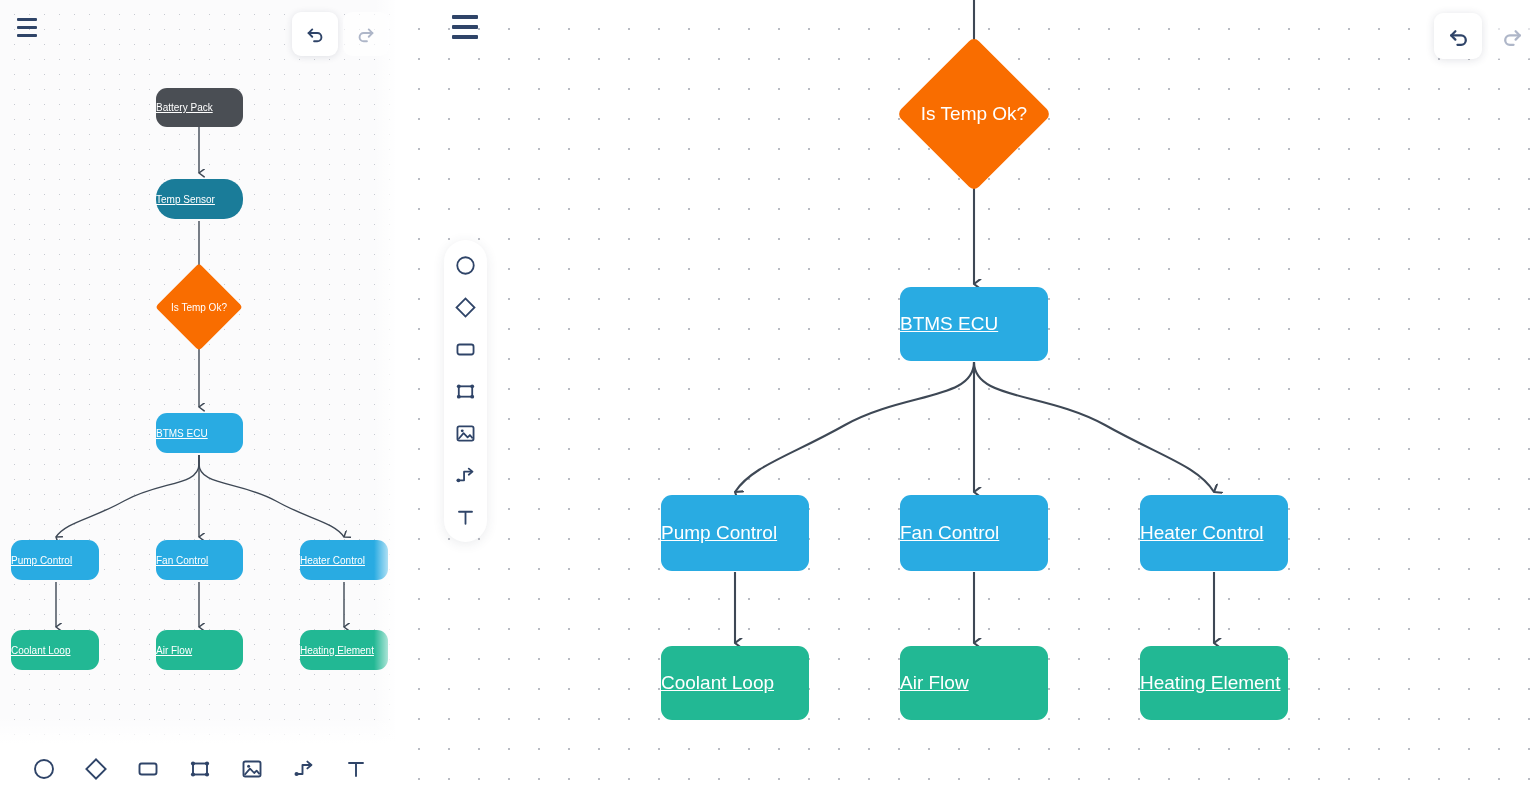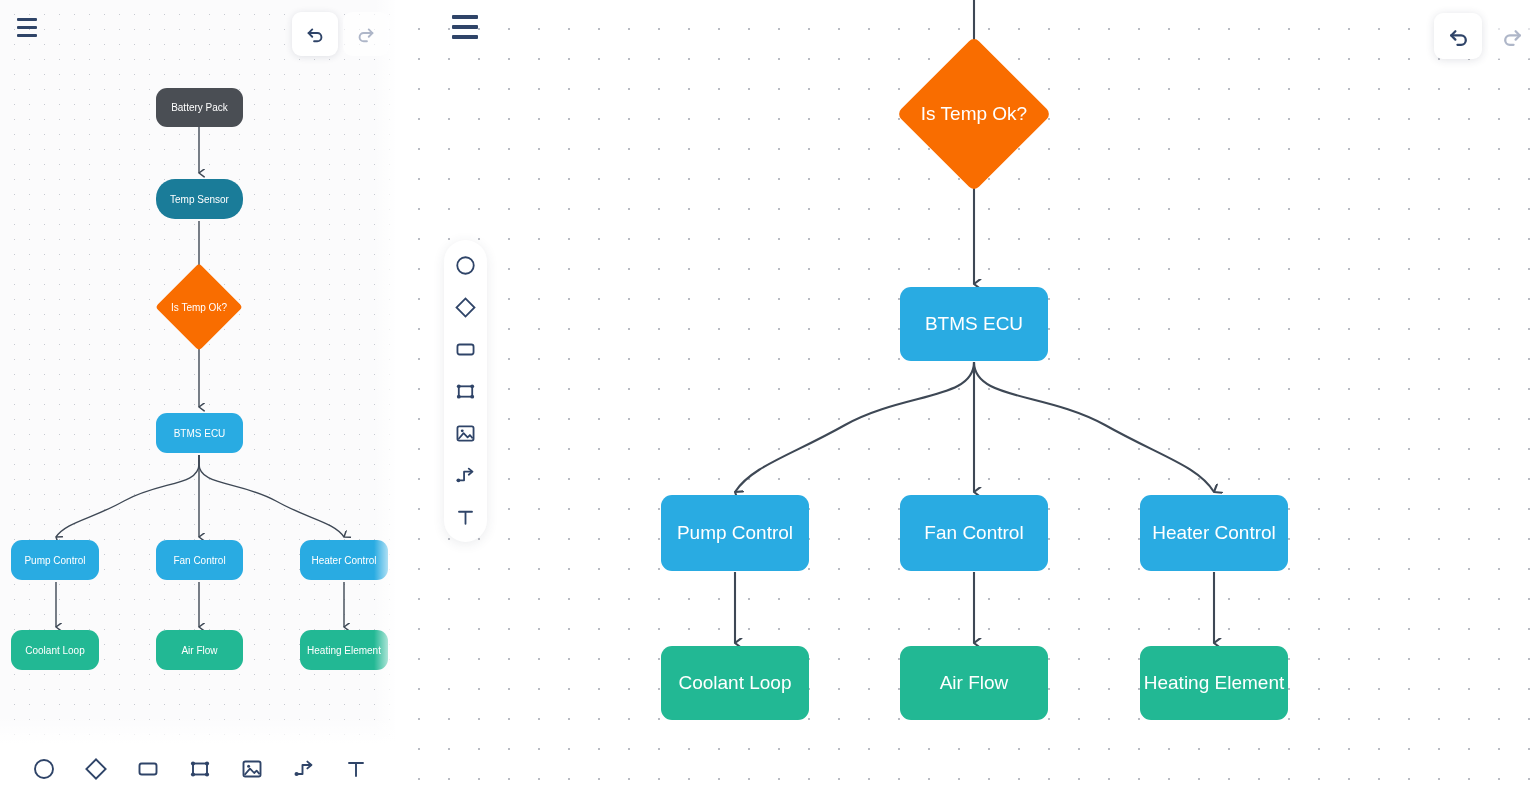--- a/index.html
+++ b/index.html
@@ -16,25 +16,26 @@
     background-color: #ffffff;
     background-image: radial-gradient(circle, #b9bcc4 1.05px, transparent 1.15px);
     background-size: 30px 30px;
     background-position: 14px 14px;
   }
   .canvas-main-svg { position: absolute; left: 0; top: 0; width: 1540px; height: 791px; }
 
   
   .node {
     position: absolute;
-    display: flex; align-items: center; justify-content: center;
+    display: flex; align-items: center; justify-content: flex-start;
     color: #ffffff;
     text-align: center;
     white-space: nowrap;
     user-select: none;
+    text-decoration: underline;
   }
   .node.rect { border-radius: 11px; }
   .node.big { font-size: 19px; }
   .diamond-wrap { position: absolute; text-decoration: underline; }
   .diamond-shape {
     position: absolute; left: 0; top: 0; width: 100%; height: 100%;
     background: #F96D00;
     transform: rotate(45deg);
     border-radius: 7px;
   }

